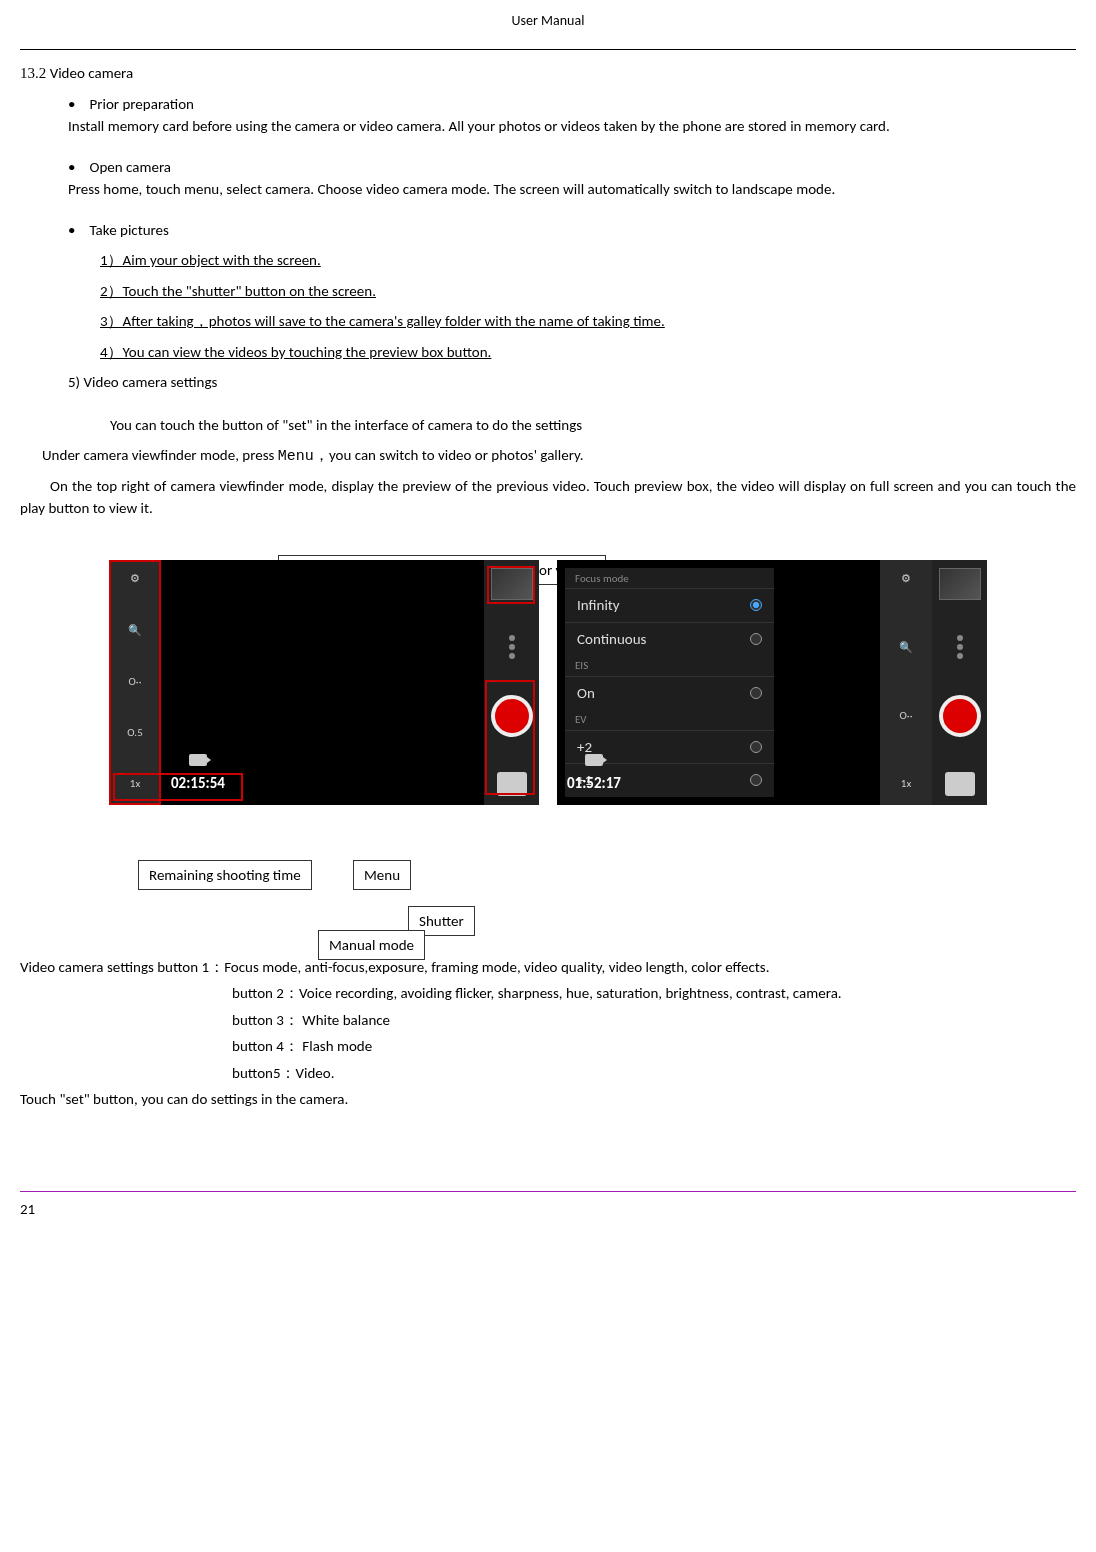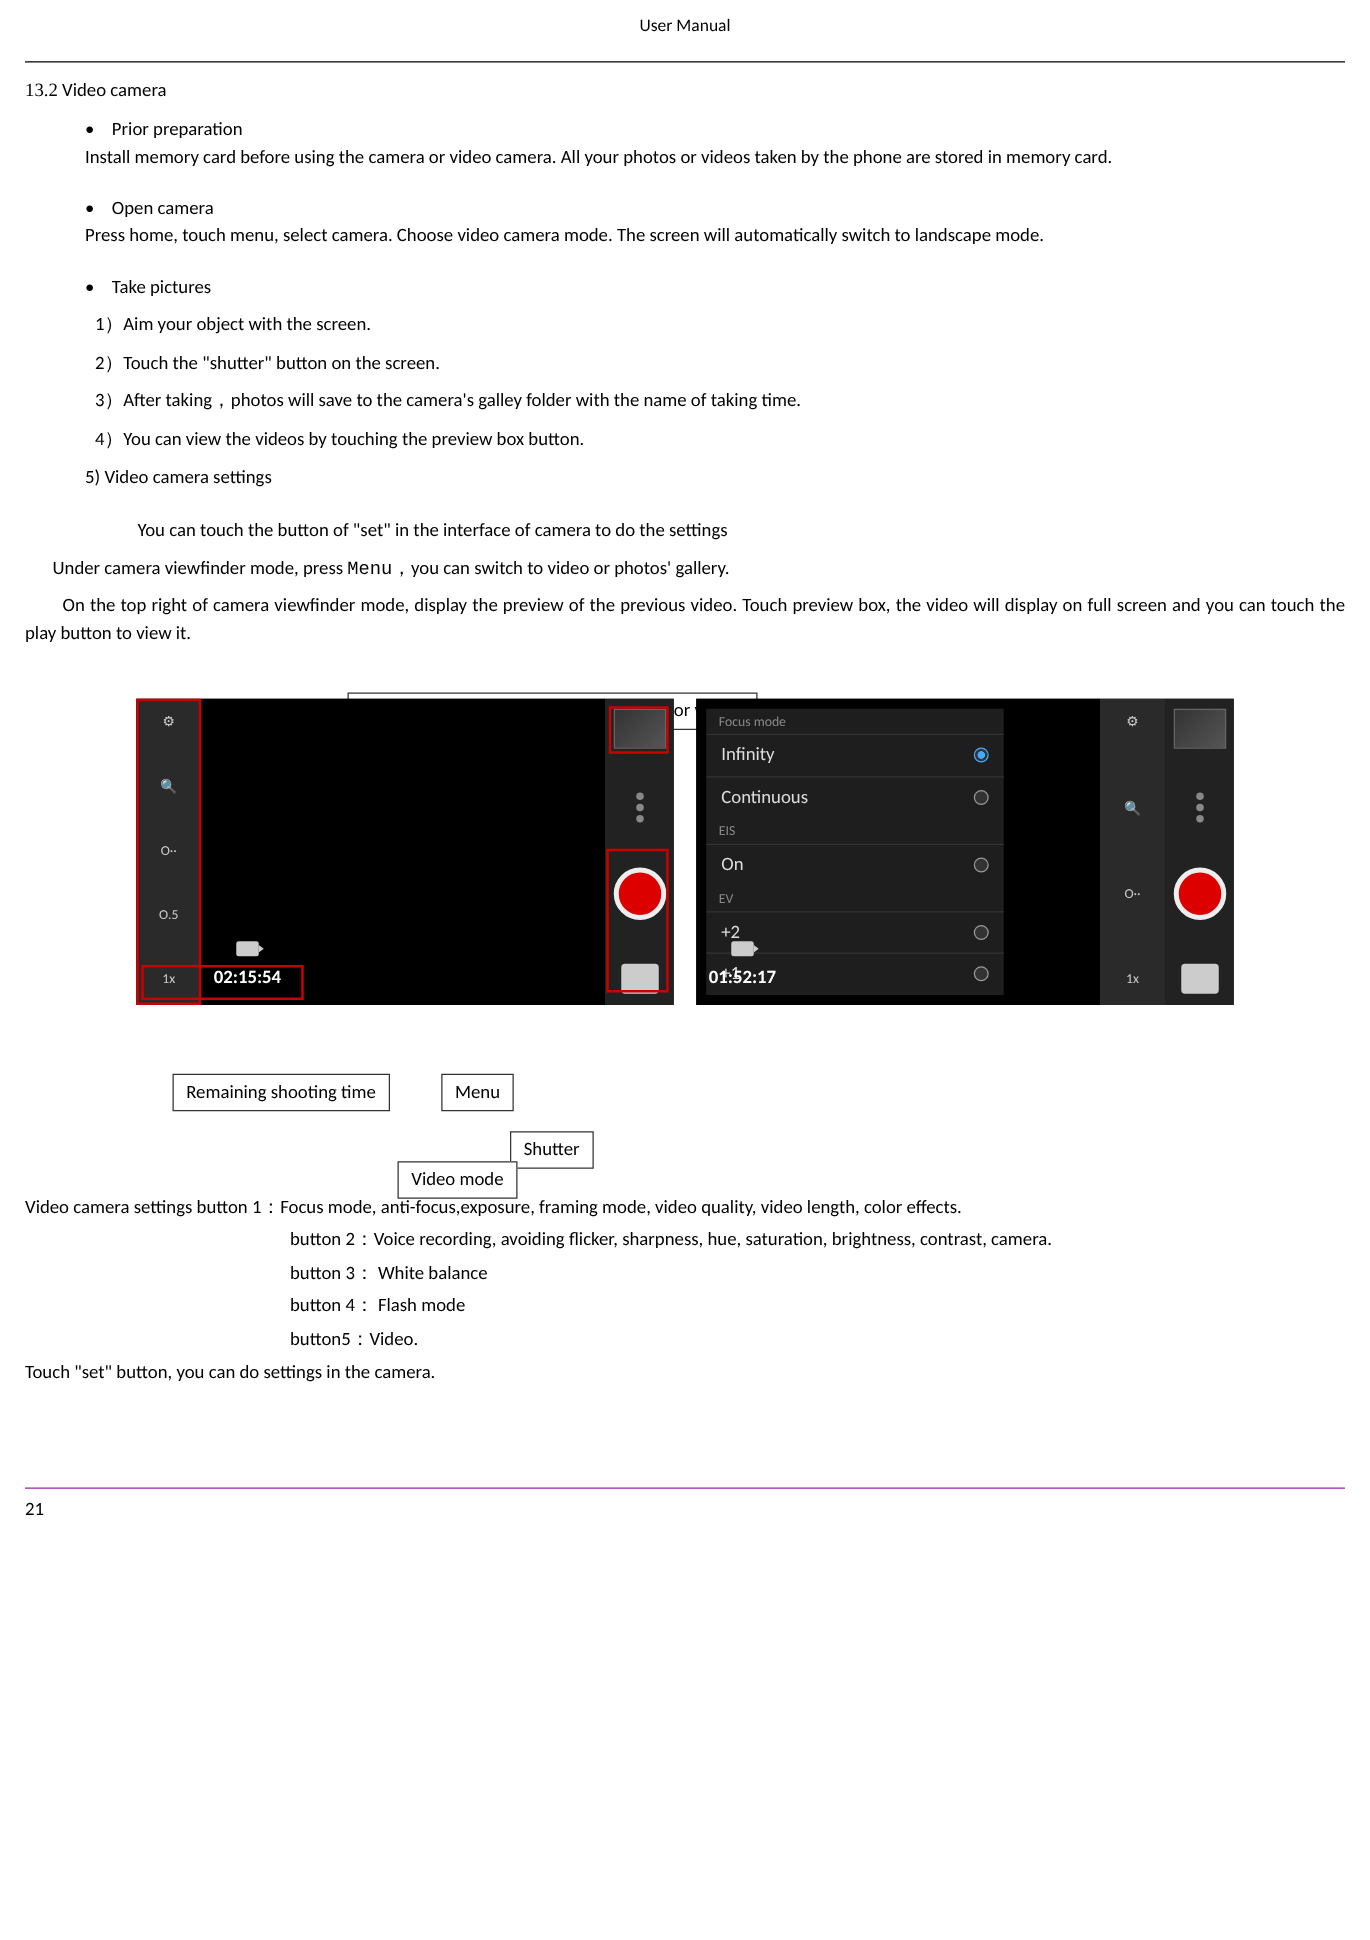--- a/index.html
+++ b/index.html
@@ -24,21 +24,21 @@
     }
     .section-title .num {
       font-family: 'SimSun', serif;
       font-size: 15px;
     }
     .bullets { margin-left: 48px; }
     .bullet-item { margin-top: 6px; }
     .bullet-item::before { content: "•"; margin-right: 14px; font-size: 15px; }
     .desc { margin-left: 48px; margin-bottom: 18px; text-align: justify; }
     .indented { margin-left: 70px; margin-bottom: 18px; text-align: justify; }
-    .numbered { margin-left: 56px; margin-top: 8px; }
+    .numbered { margin-left: 80px; margin-top: 8px; text-decoration: underline; }
     .sub-five { margin-left: 48px; margin-top: 8px; }
     .set-desc { margin-left: 90px; margin-top: 20px; }
     .viewfinder-line { margin-left: 22px; margin-top: 8px; }
     .top-right-line { margin-top: 6px; text-align: justify; text-indent: 30px; }
     .mono { font-family: 'SimSun', 'Courier New', monospace; }
 
     .figure-area {
       margin: 30px auto 20px auto;
       width: 900px;
       position: relative;
@@ -140,21 +140,21 @@
       border-bottom: 3px solid transparent;
     }
     .red-outline {
       position: absolute;
       border: 2px solid #c00;
       pointer-events: none;
     }
     .settings-menu {
       position: absolute;
       left: 8px; top: 8px;
-      width: 238px;
+      width: 209px;
       background: #1e1e1e;
       color: #ddd;
       font-size: 15px;
     }
     .menu-header { color: #888; font-size: 11px; padding: 3px 10px 1px; }
     .menu-row {
       display: flex; justify-content: space-between;
       align-items: center;
       padding: 5px 12px;
       border-top: 1px solid #333;
@@ -301,21 +301,21 @@
         </div>
         <div class="shutter"></div>
         <div class="switch-icon"></div>
       </div>
     </div>
   </div>
 
   <div class="callout-box" style="left:40px; top:300px;">Remaining shooting time</div>
   <div class="callout-box" style="left:255px; top:300px;">Menu</div>
   <div class="callout-box" style="left:310px; top:346px;">Shutter</div>
-  <div class="callout-box" style="left:220px; top:370px;">Video mode</div>
+  <div class="callout-box" style="left:220px; top:370px;">Manual mode</div>
 
   <div style="height:120px;"></div>
 </div>
 
 <div class="settings-section">
   <div class="settings-line">Video camera settings button 1：Focus mode, anti-focus,exposure, framing mode, video quality, video length, color effects.</div>
   <div class="settings-sub">button 2：Voice recording, avoiding flicker, sharpness, hue, saturation, brightness, contrast, camera.</div>
   <div class="settings-sub">button 3： White balance</div>
   <div class="settings-sub">button 4： Flash mode</div>
   <div class="settings-sub">button5：Video.</div>

